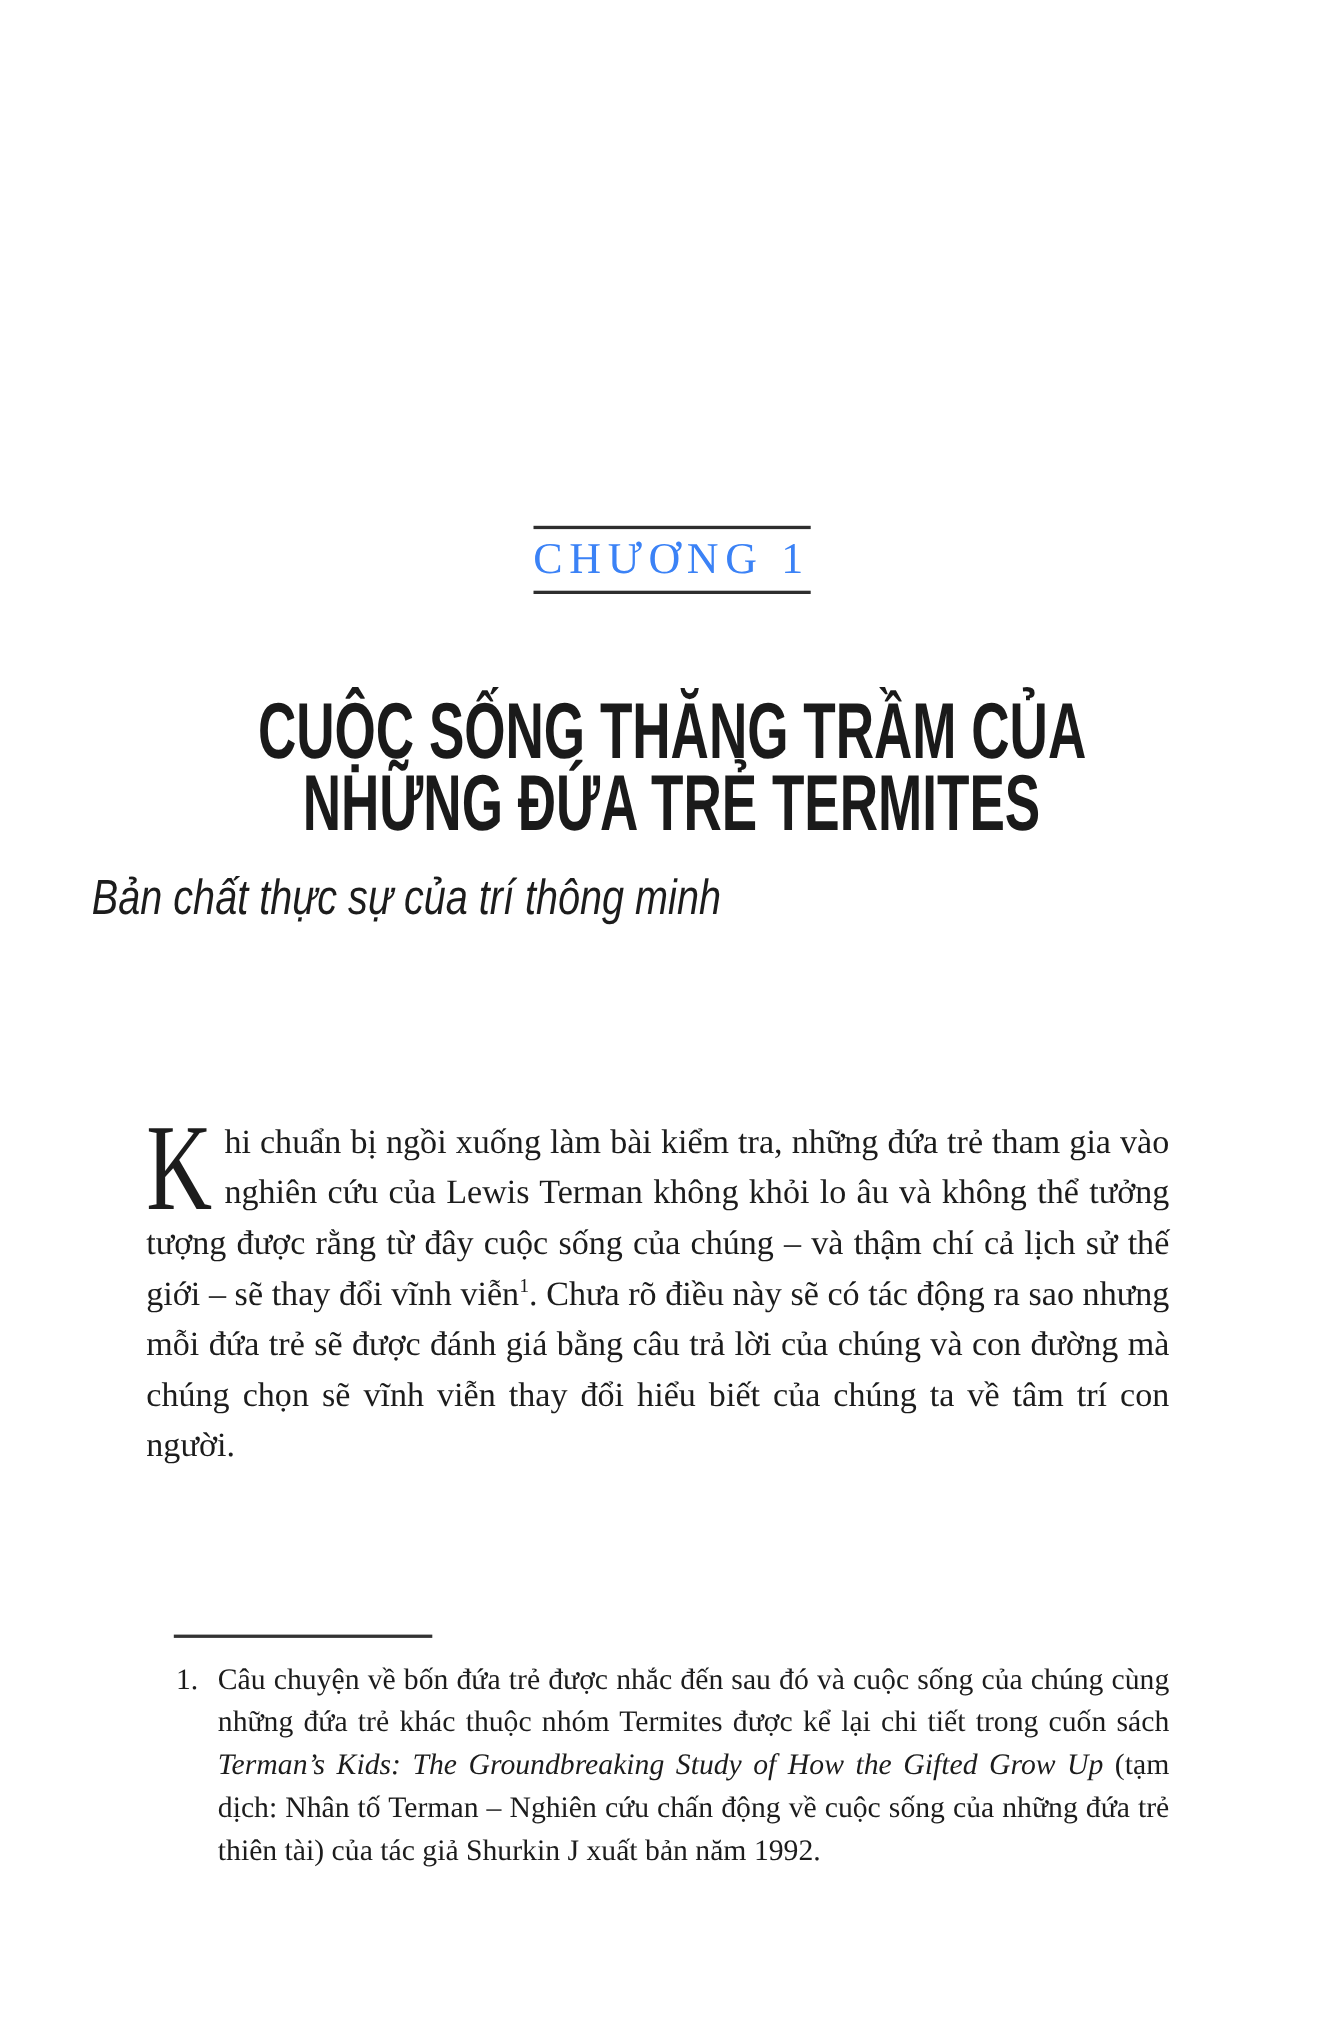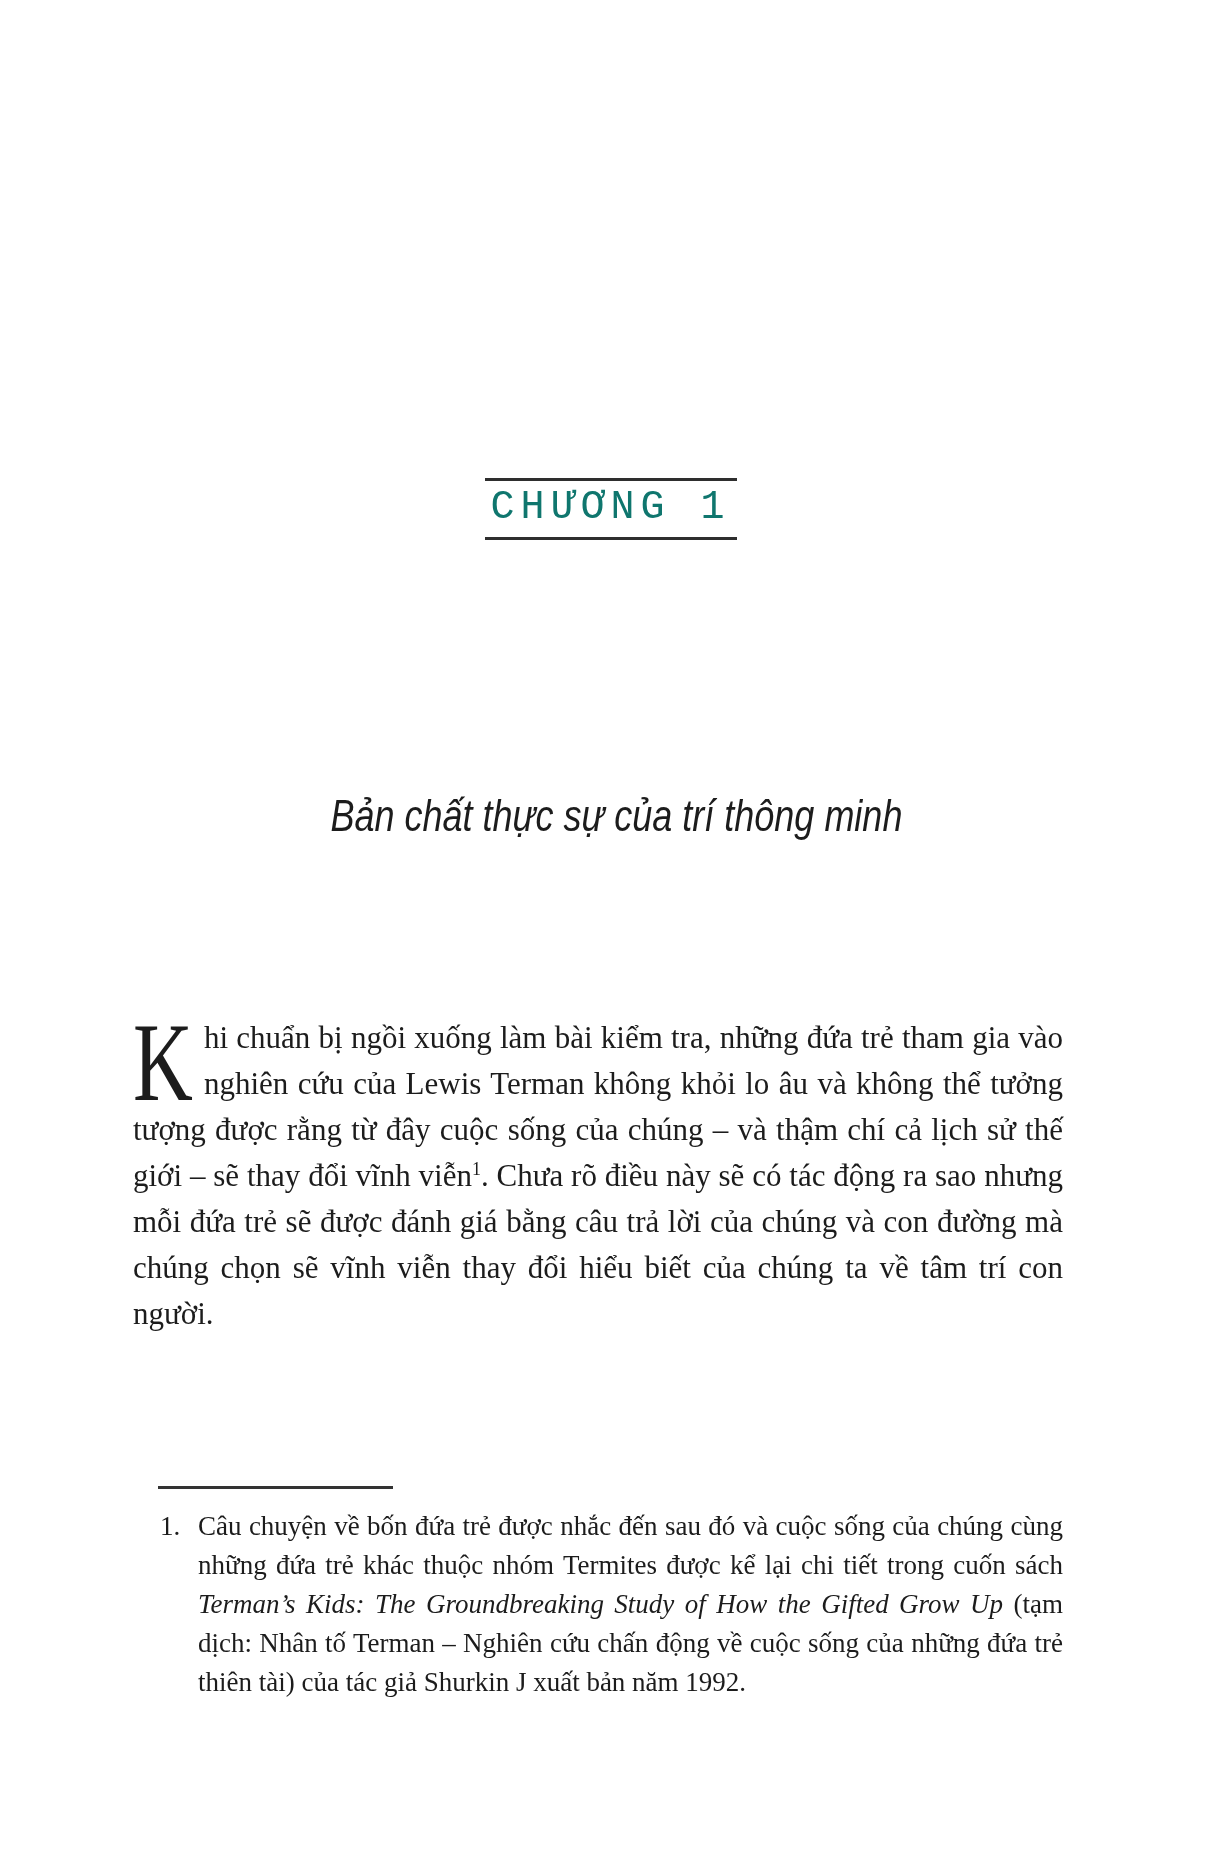--- a/index.html
+++ b/index.html
@@ -26,25 +26,25 @@
     text-align: center;
   }
   .chapter-inner {
     display: inline-block;
     width: 252px;
     border-top: 3px solid #2e2e2e;
     border-bottom: 3px solid #2e2e2e;
     padding: 7px 0 9px 0;
   }
   .chapter-label {
-    font-family: Liberation Mono, monospace;
+    font-family: Liberation Serif, serif;
     font-size: 40px;
     line-height: 40px;
     letter-spacing: 6px;
-    color: #0f766e;
+    color: #3b82f6;
     white-space: nowrap;
   }
 
   
   .title {
     position: absolute;
     top: 632px;
     left: 0;
     right: 0;
     text-align: center;
@@ -60,21 +60,20 @@
     transform: scaleX(0.67);
     transform-origin: center;
   }
 
   
   .subtitle {
     position: absolute;
     top: 789px;
     left: 12px;
     right: 0;
-    text-align: center;
     font-family: "Liberation Sans", sans-serif;
     font-style: italic;
     font-size: 45px;
     line-height: 54px;
     color: #1c1c1c;
   }
   .subtitle .tline {
     display: inline-block;
     white-space: nowrap;
     transform: scaleX(0.80);
@@ -151,20 +150,24 @@
 <body>
 
 <div class="page">
 
   <div class="chapter-block">
     <div class="chapter-inner">
       <div class="chapter-label">CHƯƠNG 1</div>
     </div>
   </div>
 
+  <h1 class="title" style="margin:0;">
+    <span class="tline">CUỘC SỐNG THĂNG TRẦM CỦA</span><br>
+    <span class="tline">NHỮNG ĐỨA TRẺ TERMITES</span>
+  </h1>
 
   <div class="subtitle">
     <span class="tline">Bản chất thực sự của trí thông minh</span>
   </div>
 
   <div class="body-text">
     <p>
       <span class="dropcap">K</span><span>hi chuẩn bị ngồi xuống làm bài kiểm tra, những đứa trẻ tham gia vào nghiên cứu của Lewis Terman không khỏi lo âu và không thể tưởng tượng được rằng từ đây cuộc sống của chúng – và thậm chí cả lịch sử thế giới – sẽ thay đổi vĩnh viễn</span><sup class="fn-ref">1</sup><span>. Chưa rõ điều này sẽ có tác động ra sao nhưng mỗi đứa trẻ sẽ được đánh giá bằng câu trả lời của chúng và con đường mà chúng chọn sẽ vĩnh viễn thay đổi hiểu biết của chúng ta về tâm trí con người.</span>
     </p>
   </div>

